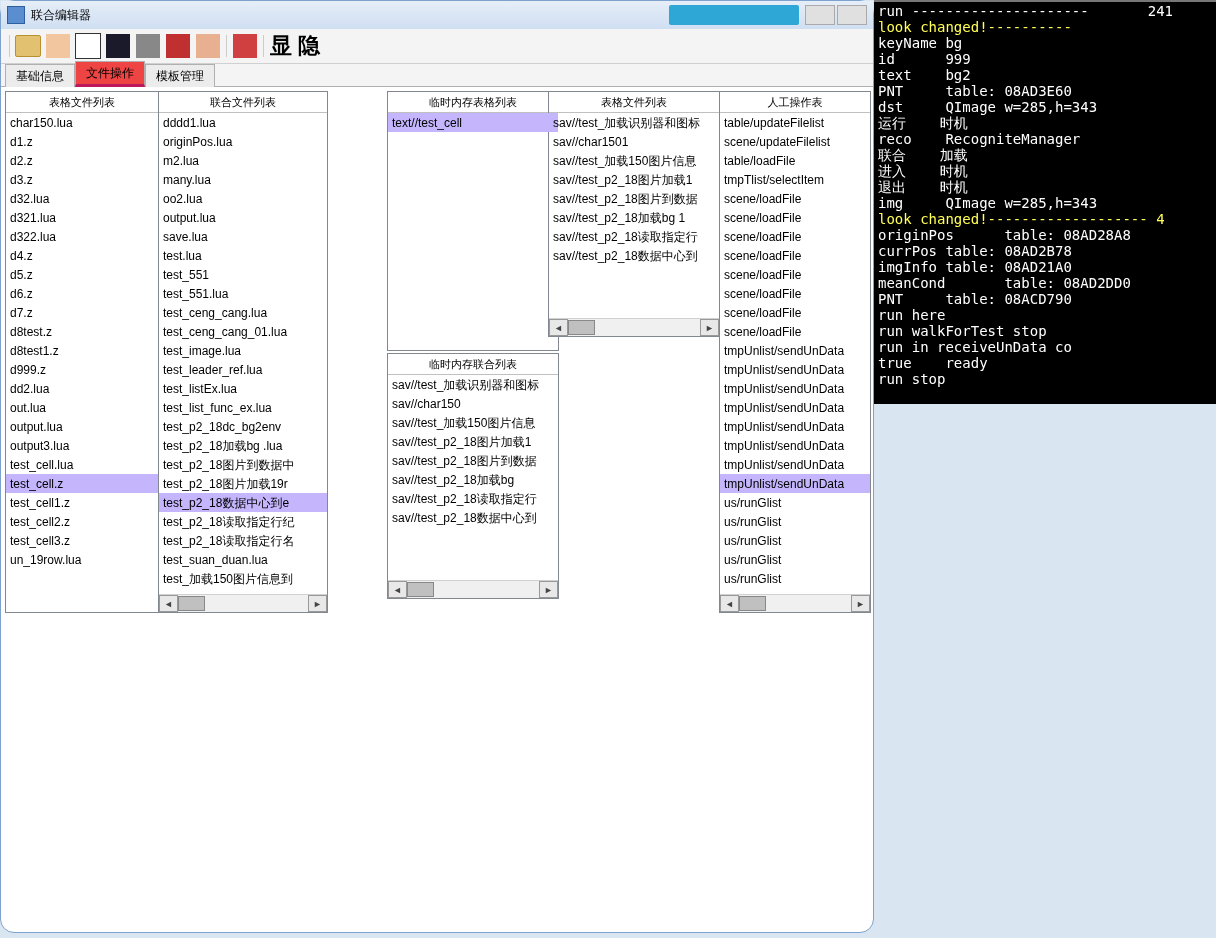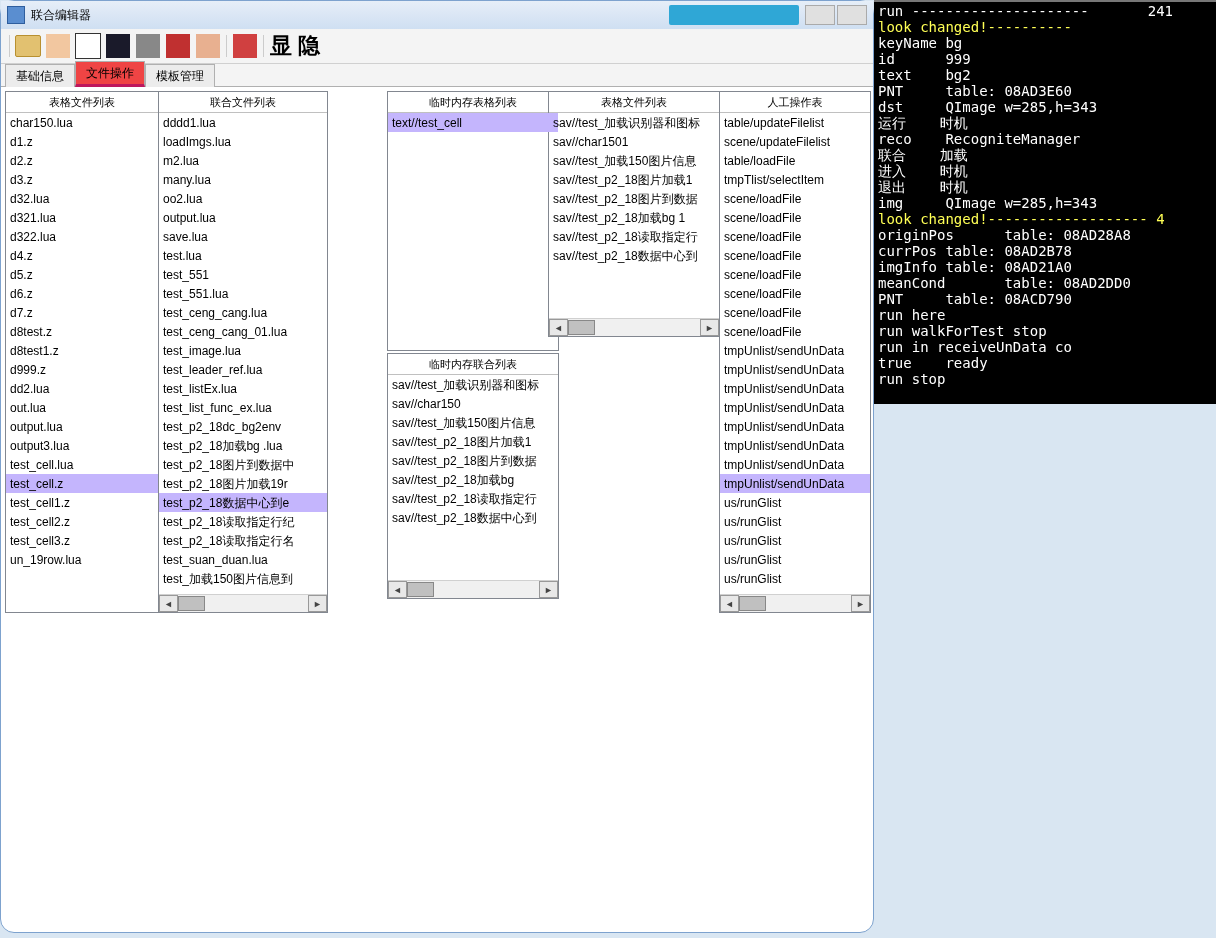--- a/index.html
+++ b/index.html
@@ -123,21 +123,21 @@
             <div class="li">un_19row.lua</div>
           </div>
       </div>
     </div>
 
     <div class="column" style="width:200px">
       <div class="panel" style="width:168px;height:520px">
         <div class="panel-header">联合文件列表</div>
         <div class="listbox" id="lb-union-files" style="overflow-y:scroll">
             <div class="li">dddd1.lua</div>
-            <div class="li">loadImgs.lua</div>
+            <div class="li">originPos.lua</div>
             <div class="li">m2.lua</div>
             <div class="li">many.lua</div>
             <div class="li">oo2.lua</div>
             <div class="li">output.lua</div>
             <div class="li">save.lua</div>
             <div class="li">test.lua</div>
             <div class="li">test_551</div>
             <div class="li">test_551.lua</div>
             <div class="li">test_ceng_cang.lua</div>
             <div class="li">test_ceng_cang_01.lua</div>

